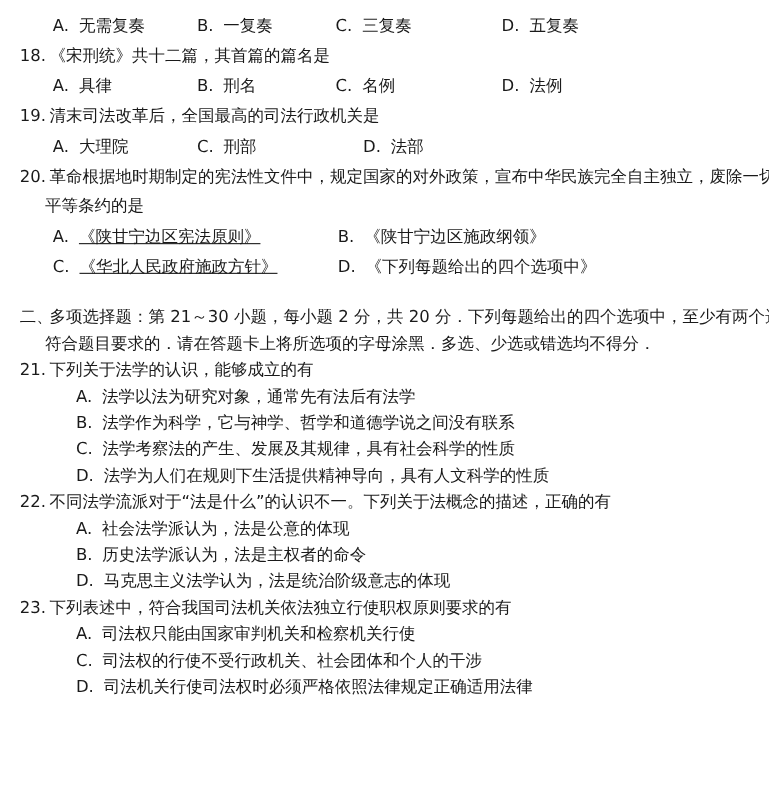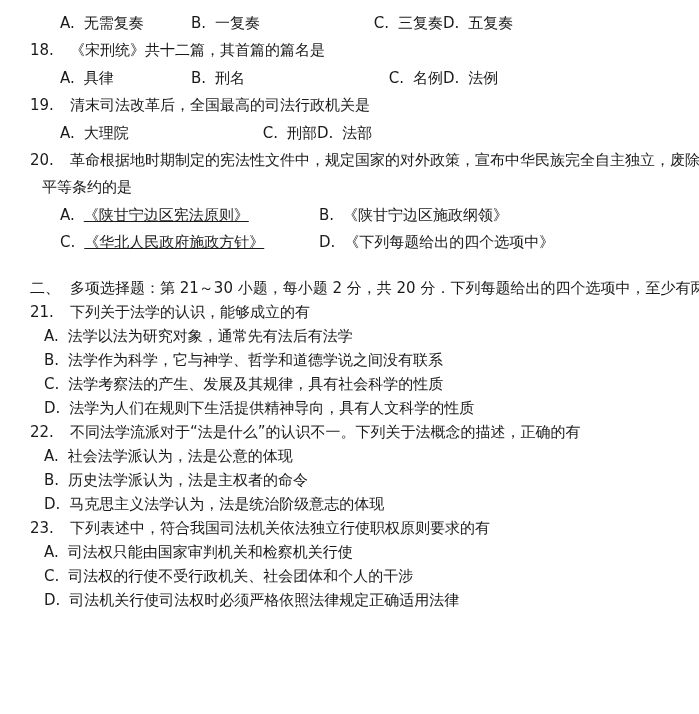--- a/index.html
+++ b/index.html
@@ -11,39 +11,39 @@
     height: 714px;
     position: relative;
     background: #ffffff;
     overflow: hidden;
     font-family: "DejaVu Sans", "Liberation Sans", sans-serif;
     font-size: 15px;
     color: #1a1a1a;
   }
   .sec {
     position: absolute;
-    left: 12px;
+    left: 0;
     width: 612px;
     white-space: nowrap;
   }
   .sec1 { top: 10px; line-height: 27.4px; }
   .sec2 { top: 276px; line-height: 24px; }
 
-  .qrow { position: relative; padding-left: 58px; }
+  .qrow { position: relative; padding-left: 45px; }
   .qnum { position: absolute; left: 18px; top: 0; }
-  .cont { padding-left: 30px; }
+  .cont { padding-left: 41px; }
 
   .opts { padding-left: 48px; display: flex; }
   .opts4 .c1 { width: 131px; }
   .opts4 .c2 { width: 126px; }
-  .opts4 .c3 { width: 126px; text-align: right; }
-  .opts4 .c4 { flex: 1; }
+  .opts4 .c3 { width: 126px; }
+  .opts4 .c4 { flex: 1; margin-left: 25px; }
   .opts2 .c1 { width: 259px; text-decoration: underline; }
   .opts2 .c2 { flex: 1; }
-  .optfull { padding-left: 32px; }
+  .optfull { padding-left: 69px; }
 
   .lt { display: inline-block; min-width: 14px; margin-right: 9px; }
 </style>
 </head>
 <body>
 
 <div class="sec sec1">
 
   <div class="opts opts4">
     <span class="c1"><span class="lt">A.</span><span>无需复奏</span></span>
@@ -90,20 +90,23 @@
   </div>
 
 </div>
 
 <div class="sec sec2">
 
   <div class="qrow">
     <span class="qnum">二、</span>
     <span>多项选择题：第 21～30 小题，每小题 2 分，共 20 分．下列每题给出的四个选项中，至少有两个选项是</span>
   </div>
+  <div class="cont">
+    <span>符合题目要求的．请在答题卡上将所选项的字母涂黑．多选、少选或错选均不得分．</span>
+  </div>
 
   <div class="qrow">
     <span class="qnum">21.</span>
     <span>下列关于法学的认识，能够成立的有</span>
   </div>
   <div class="optfull"><span class="lt">A.</span><span>法学以法为研究对象，通常先有法后有法学</span></div>
   <div class="optfull"><span class="lt">B.</span><span>法学作为科学，它与神学、哲学和道德学说之间没有联系</span></div>
   <div class="optfull"><span class="lt">C.</span><span>法学考察法的产生、发展及其规律，具有社会科学的性质</span></div>
   <div class="optfull"><span class="lt">D.</span><span>法学为人们在规则下生活提供精神导向，具有人文科学的性质</span></div>
 

